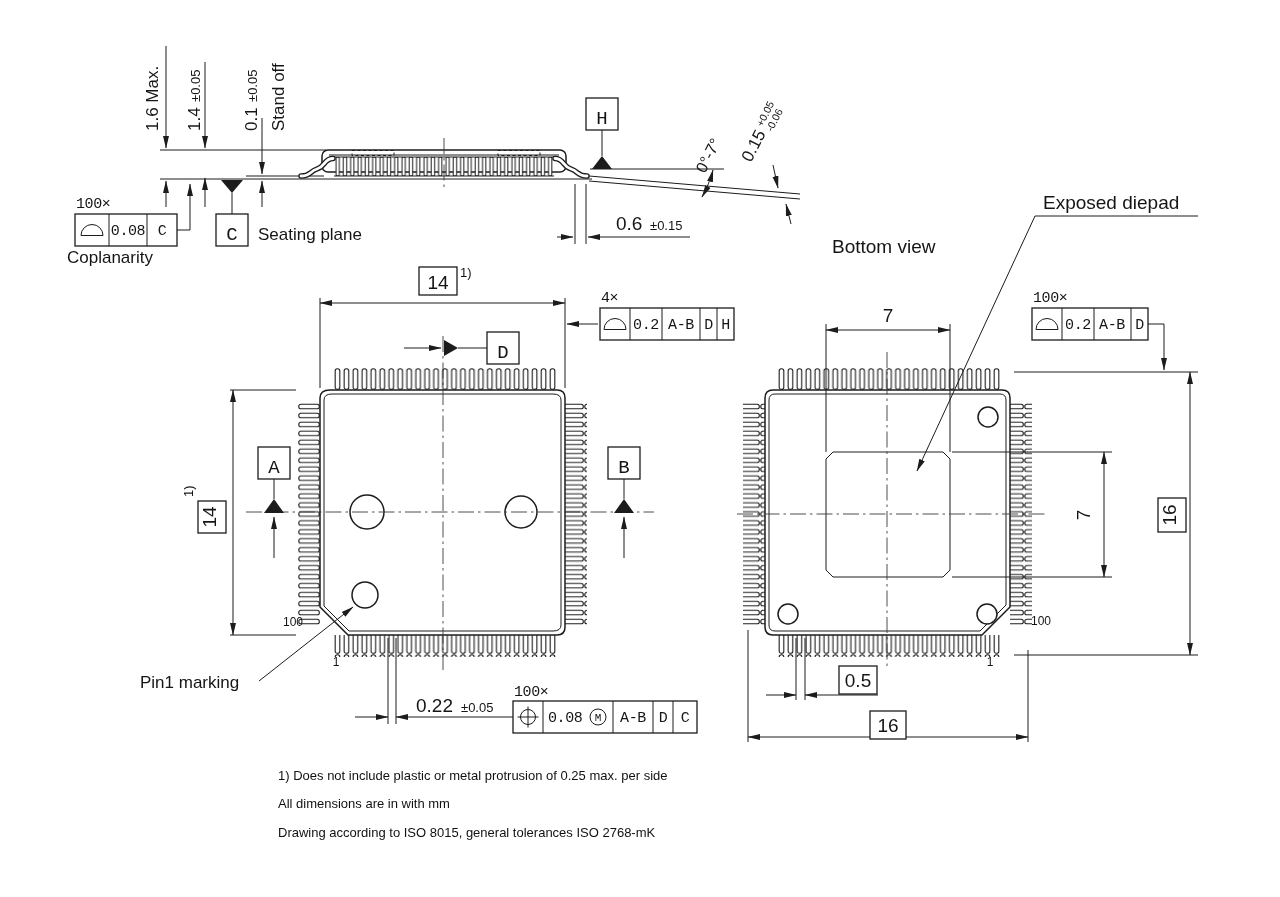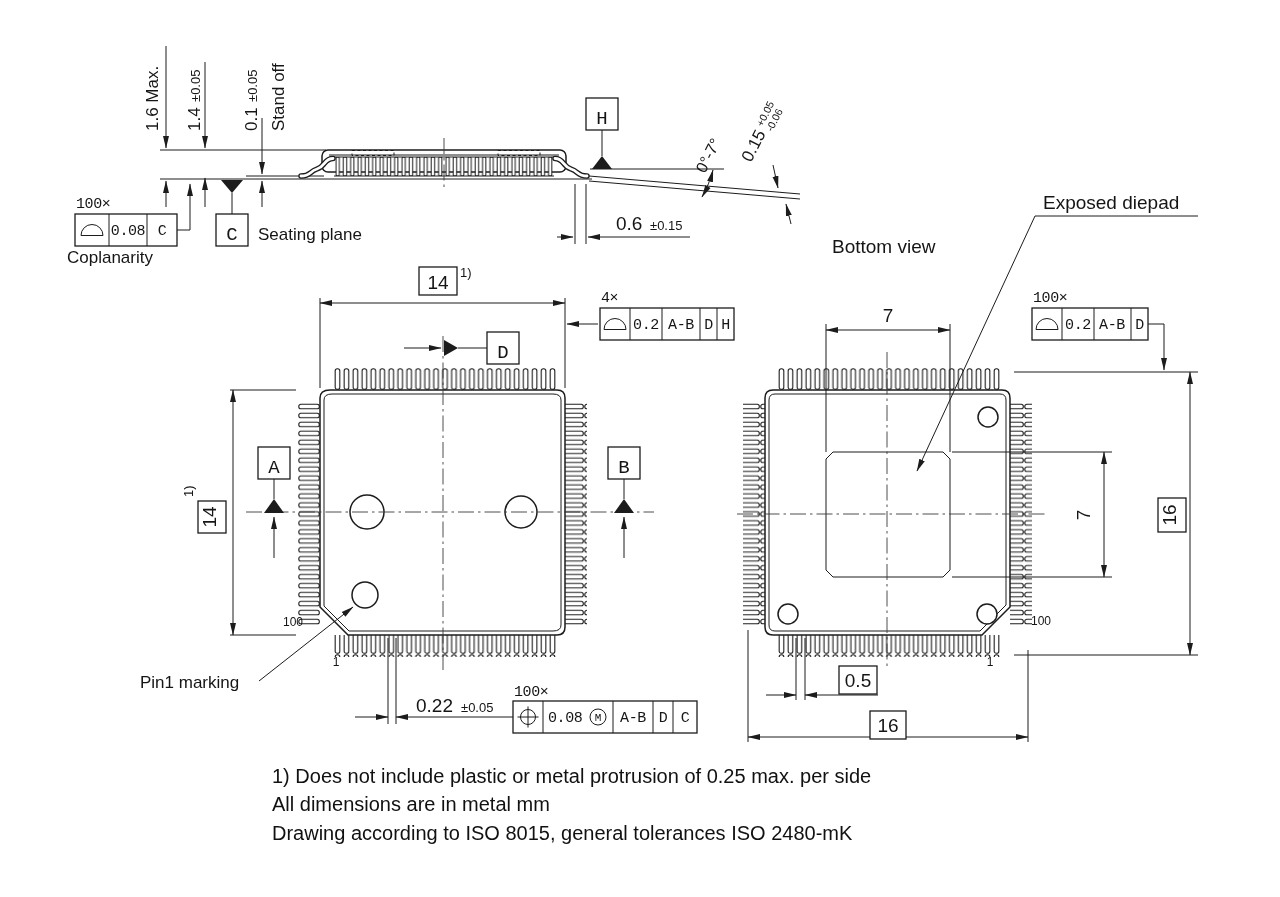--- a/index.html
+++ b/index.html
@@ -17,21 +17,21 @@
   .m15{font:15px "Liberation Mono",monospace;letter-spacing:-0.4px}
   .m19{font:19px "Liberation Mono",monospace}
   .mid{text-anchor:middle}
   .end{text-anchor:end}
   .ln{stroke:#1c1c1c;stroke-width:1;fill:none}
   .lnw{stroke:#1c1c1c;stroke-width:1.5;fill:#fff}
   .cl{stroke:#3a3a3a;stroke-width:0.9;fill:none;stroke-dasharray:16 4 2.5 4}
   .dsh{stroke:#1c1c1c;stroke-width:1;fill:none;stroke-dasharray:3 2.5}
   .box{fill:#fff;stroke:#1c1c1c;stroke-width:1.3}
   .fil{fill:#1c1c1c;stroke:none}
-  .notes{position:absolute;left:272px;top:762px;font-size:20px;line-height:28.4px;white-space:nowrap;}
+  .notes{position:absolute;left:278px;top:762px;font-size:13px;line-height:28.4px;white-space:nowrap;}
   .notes .row{display:flex;align-items:center;}
   .notes svg{position:static;margin:0 3px;}
 </style>
 </head>
 <body>
 
 <div class="stage">
 
 <svg width="1280" height="897" viewBox="0 0 1280 897">
   <defs>
@@ -315,17 +315,17 @@
     <line class="ln" x1="1035" y1="216" x2="1198" y2="216"></line>
     <line class="ln" x1="1035" y1="216" x2="917" y2="471" marker-end="url(#arw)"></line>
 
     <text class="t12" x="1031" y="625">100</text>
     <text class="t12 mid" x="990" y="666">1</text>
   </g>
 </svg>
 
   <div class="notes">
     <div class="row">1) Does not include plastic or metal protrusion of 0.25 max. per side</div>
-    <div class="row">All dimensions are in metal mm</div>
-    <div class="row">Drawing according to ISO 8015, general tolerances ISO 2480-mK</div>
+    <div class="row">All dimensions are in with mm</div>
+    <div class="row">Drawing according to ISO 8015, general tolerances ISO 2768-mK</div>
   </div>
 
 </div>
 
 </body></html>

